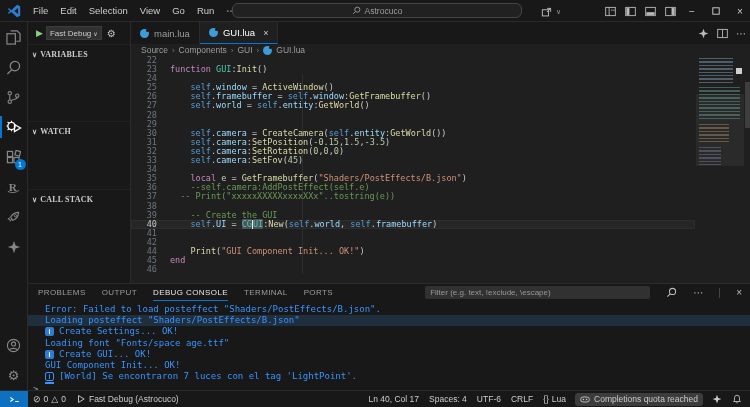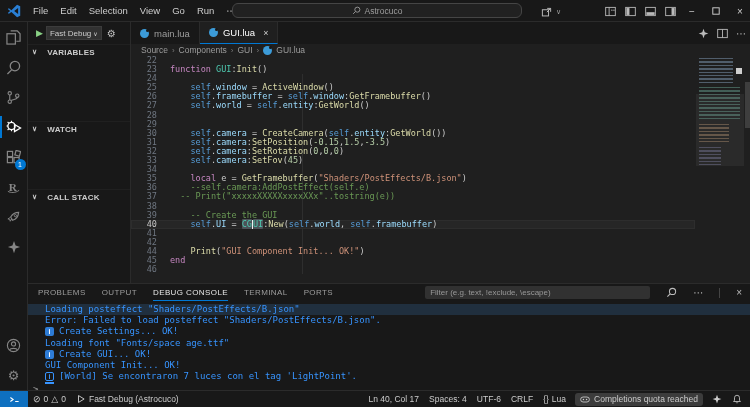--- a/index.html
+++ b/index.html
@@ -33,22 +33,22 @@
   .ab-spacer { flex:1; }
 
   
   .sidebar { position:absolute; top:22px; left:28px; width:103px; bottom:124px; background:#181818; border-right:1px solid #2b2b2b; }
   .sb-controls { height:22px; display:flex; align-items:center; gap:3px; padding:0 4px 0 8px; }
   .play-icon { color:#89d185; font-size:9px; }
   .cfg-select { background:#313131; border:1px solid #3c3c3c; border-radius:0; height:14px; max-width:60px;
     display:flex; align-items:center; padding:0 3px; font-size:8px; color:#cccccc; white-space:nowrap; overflow:hidden; }
   .gear { color:#c5c5c5; font-size:10px; margin-left:2px; }
   .sb-section { border-top:1px solid #202020; }
-  .sb-header { height:14px; display:flex; align-items:center; gap:10px; padding-left:4px;
-    font-size:8px; font-weight:bold; color:#cccccc; letter-spacing:.2px; }
+  .sb-header { height:14px; display:flex; align-items:flex-end; gap:3px; padding-left:4px;
+    font-size:8px; font-weight:bold; color:#cccccc; letter-spacing:.2px;font-family:Liberation Serif, serif; }
   .sb-chev { font-size:7px; color:#cccccc; }
   .sb-body-a { height:62px; } .sb-body-b { height:53px; } .sb-body-c { height:82px; }
 
   
   .editor { position:absolute; top:22px; left:131px; right:0; bottom:124px; background:#1f1f1f; }
   .tabstrip { position:absolute; top:0; left:0; right:0; height:22px; background:#181818; display:flex; }
   .tab { height:22px; display:flex; align-items:center; gap:5px; padding:0 9px; font-size:9.5px;
     color:#9d9d9d; background:#181818; border-right:1px solid #2b2b2b; }
   .tab.active { background:#1f1f1f; color:#ffffff; border-bottom:1px solid #0078d4; }
   .lua-icon { width:9px; height:9px; border-radius:50%; background:#3c9bd8; position:relative; flex:none; }
@@ -367,22 +367,22 @@
         <svg width="11" height="11" viewBox="0 0 16 16">
             <circle cx="9.5" cy="6.5" r="4.5" fill="none" stroke="#bbb" stroke-width="1.5"></circle>
             <path d="M6 10 2 14" stroke="#bbb" stroke-width="1.5"></path>
           </svg>
       </span>
       <span style="font-size:10px">⋯</span>
       <span class="pdiv"></span>
       <span style="font-size:10px">×</span>
     </div>
     <div class="console" id="console-holder">
+        <div class="crow"><span>Error: Failed to load posteffect "Shaders/PostEffects/B.json".</span></div>
         <div class="crow selected"><span>Loading posteffect "Shaders/PostEffects/B.json"</span></div>
-        <div class="crow"><span>Error: Failed to load posteffect "Shaders/PostEffects/B.json".</span></div>
         <div class="crow"><span class="badge-info">i</span><span>Create Settings... OK!</span></div>
         <div class="crow"><span>Loading font "Fonts/space age.ttf"</span></div>
         <div class="crow"><span class="badge-info">i</span><span>Create GUI... OK!</span></div>
         <div class="crow"><span>GUI Component Init... OK!</span></div>
         <div class="crow"><span class="badge-info outline">i</span><span>[World] Se encontraron 7 luces con el tag 'LightPoint'.</span></div>
         <div class="frag"></div>
         <div class="prompt">&gt;</div>
       </div>
   </div>
 

